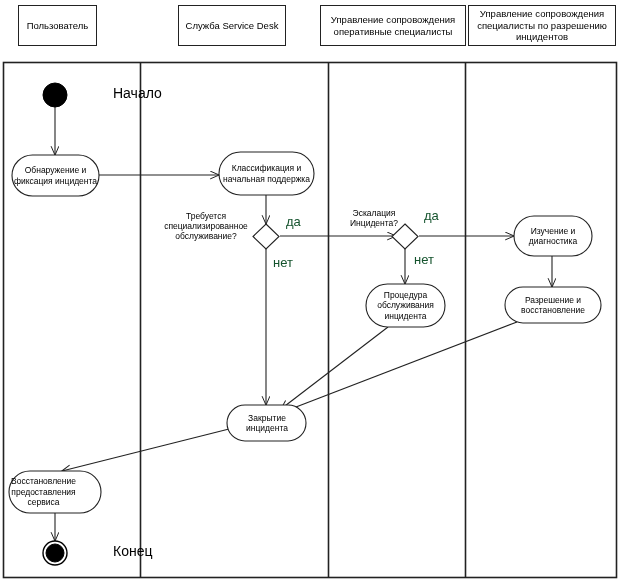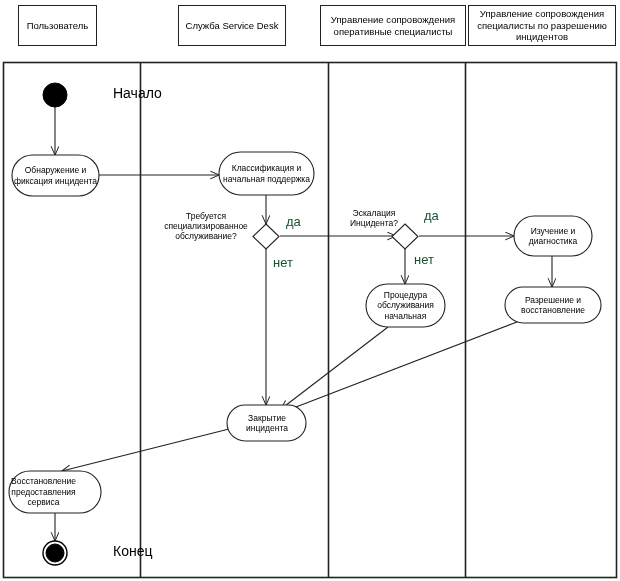--- a/index.html
+++ b/index.html
@@ -149,21 +149,21 @@
 
     <circle cx="55" cy="553" r="12" fill="#ffffff" stroke="#000000" stroke-width="1.4"></circle>
     <circle cx="55" cy="553" r="9" fill="#000000" stroke="#000000" stroke-width="1"></circle>
   </svg>
 
   <div class="marker-label" style="left:77px; top:85px;">Начало</div>
   <div class="marker-label" style="left:77px; top:543px;text-align:center;">Конец</div>
 
   <div class="node-label" style="left:12px; top:155px; width:87px; height:41px;">Обнаружение и фиксация инцидента</div>
   <div class="node-label" style="left:221px; top:152px; width:91px; height:43px;">Классификация и начальная поддержка</div>
-  <div class="node-label" style="left:368px; top:284px; width:75px; height:43px;">Процедура обслуживания начальная</div>
+  <div class="node-label" style="left:368px; top:284px; width:75px; height:43px;">Процедура обслуживания инцидента</div>
   <div class="node-label" style="left:516px; top:216px; width:74px; height:40px;">Изучение и диагностика</div>
   <div class="node-label" style="left:507px; top:287px; width:92px; height:36px;">Разрешение и восстановление</div>
   <div class="node-label" style="left:229px; top:405px; width:76px; height:36px;border-radius:6px;">Закрытие инцидента</div>
   <div class="node-label" style="left:11px; top:471px; width:65px; height:42px;">Восстановление предоставления сервиса</div>
 
   <div class="edge-label" style="left:163px; top:211px; width:86px;">Требуется специализированное обслуживание?</div>
   <div class="edge-label" style="left:327px; top:208px; width:62px;margin-left:16px;">Эскалация Инцидента?</div>
 
   <div class="branch-label" style="left:286px; top:214px;">да</div>
   <div class="branch-label" style="left:273px; top:255px;">нет</div>

